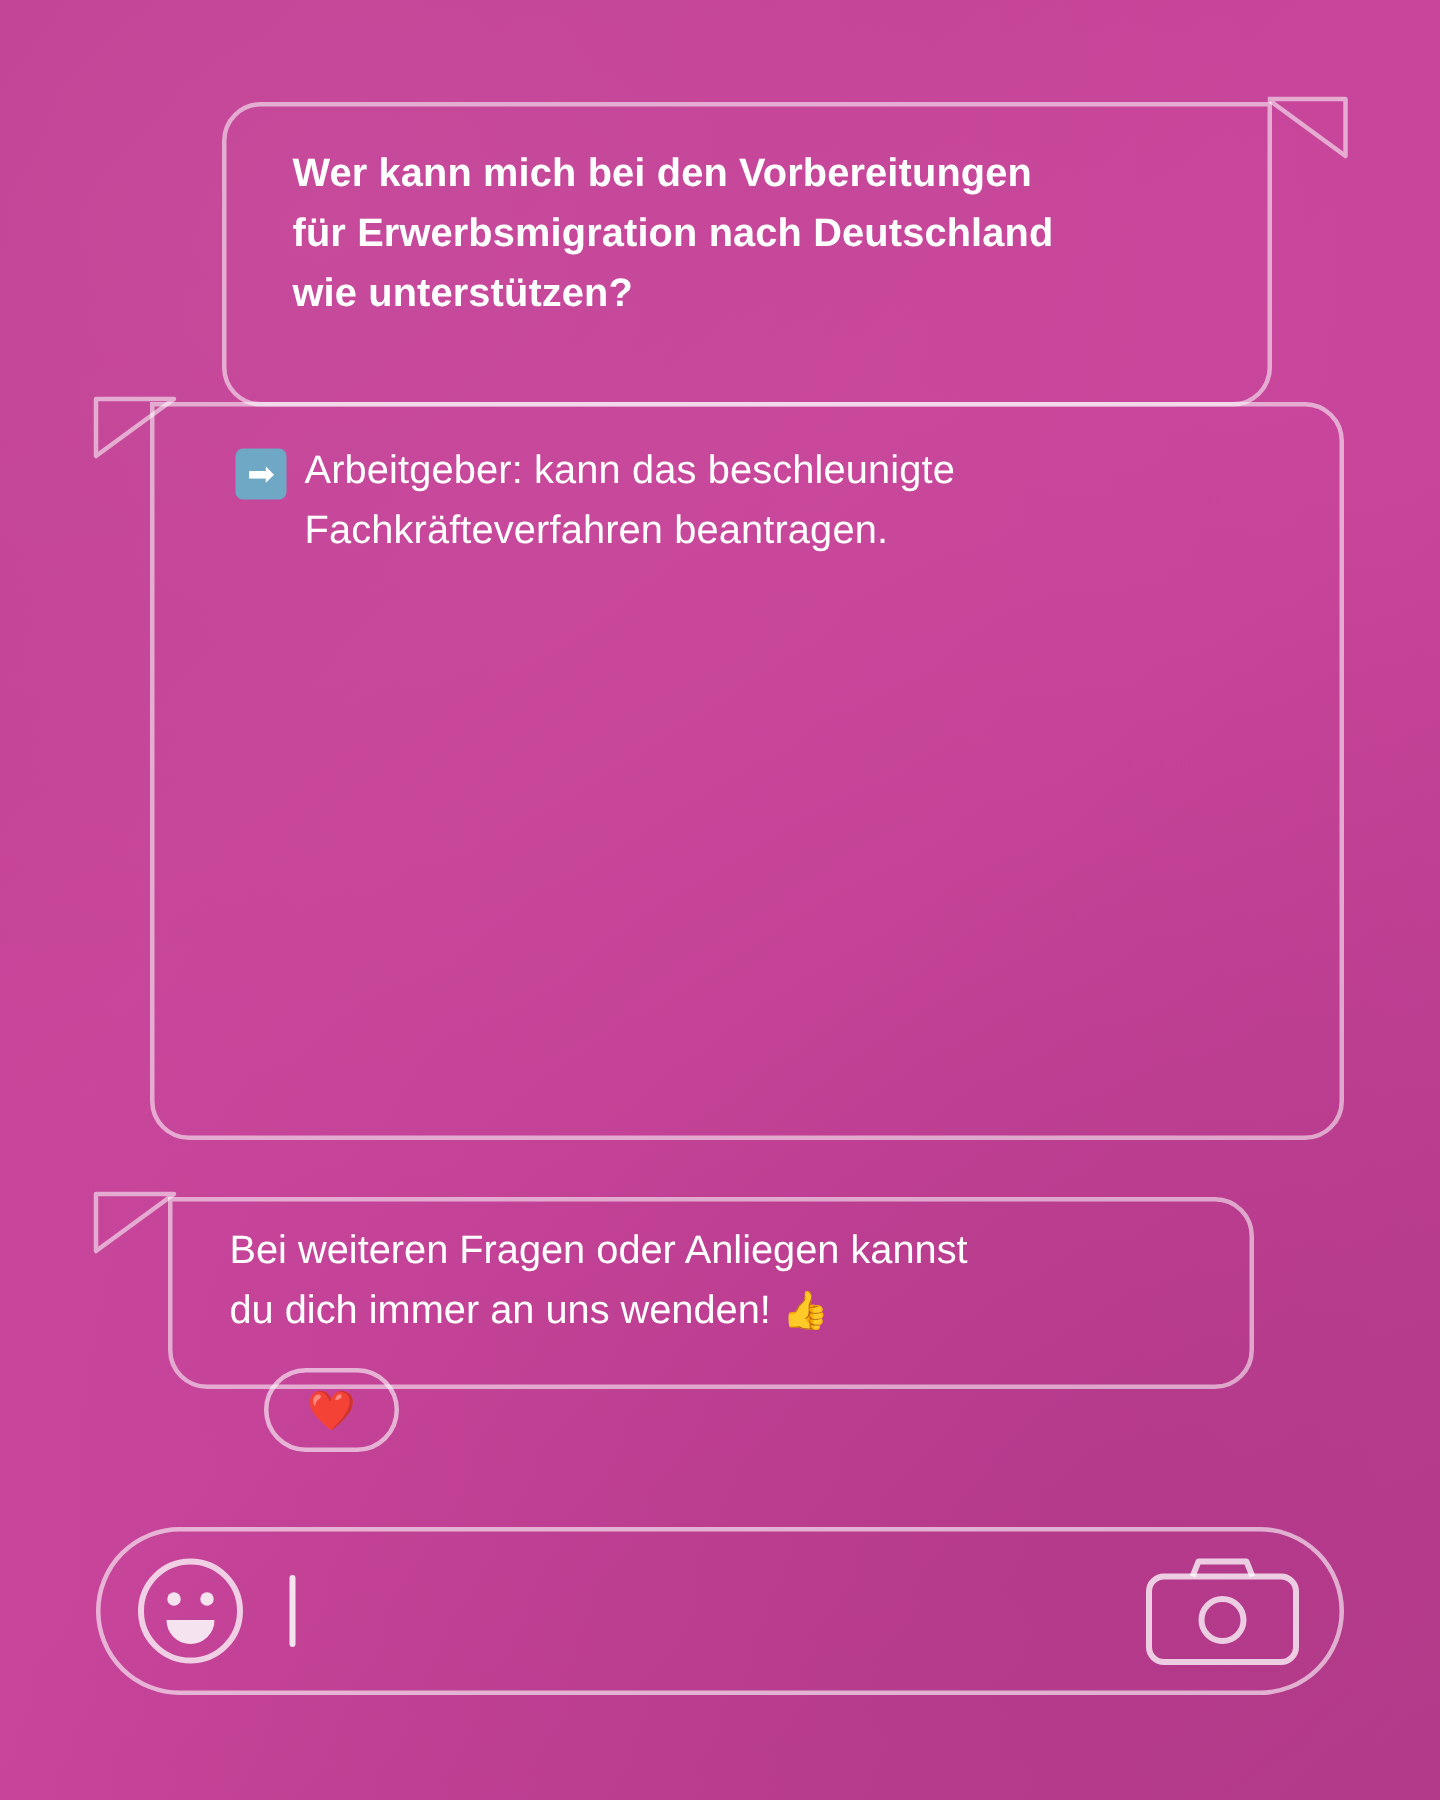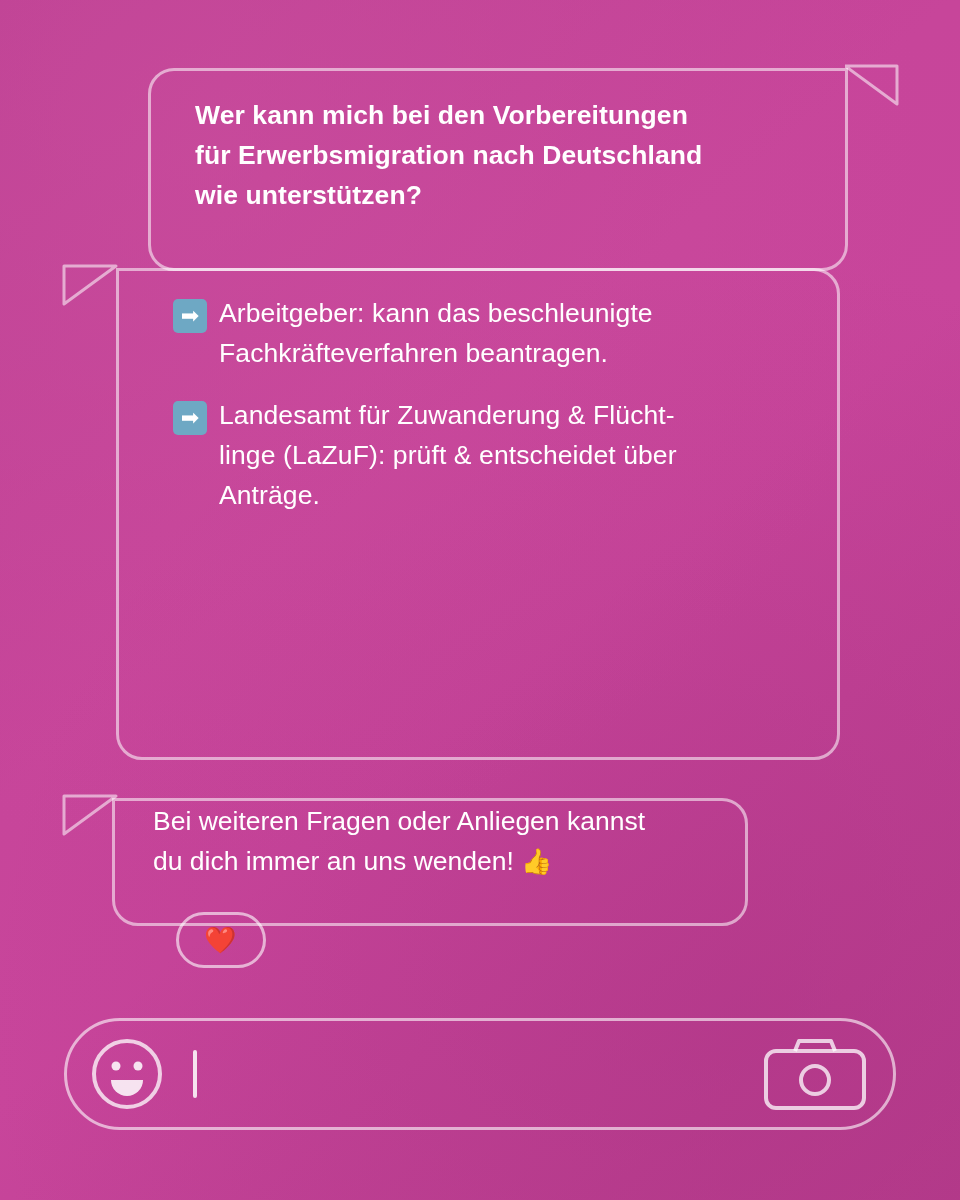--- a/index.html
+++ b/index.html
@@ -52,23 +52,23 @@
     left: 845px;
     top: 64px;
     width: 56px;
     height: 44px;
     overflow: hidden;
   }
   #tail-question svg { display: block; }
 
   
   #bubble-answer {
-    left: 116px;
+    left: 100px;
     top: 268px;
-    width: 724px;
+    width: 796px;
     height: 492px;
     border-top-left-radius: 0;
     padding: 22px 26px 0 26px;
   }
   #tail-answer {
     position: absolute;
     left: 62px;
     top: 264px;
     width: 56px;
     height: 44px;
@@ -103,24 +103,24 @@
     line-height: 40px;
     letter-spacing: 0.1px;
     white-space: pre-line;
     padding-right: 10px;
   }
 
   
   #bubble-closing {
     left: 112px;
     top: 798px;
-    width: 636px;
+    width: 724px;
     height: 128px;
     border-top-left-radius: 0;
-    padding: 0 28px 0 38px;
+    padding: 12px 28px 0 38px;
   }
   #tail-closing {
     position: absolute;
     left: 62px;
     top: 794px;
     width: 56px;
     height: 44px;
   }
   #bubble-closing .c-text {
     font-size: 26.5px;
@@ -214,26 +214,20 @@
   </div>
 
   <div class="bubble" id="bubble-answer">
 
     <div class="answer-item">
       <span class="arrow-emoji"></span>
       <span class="answer-text">Arbeitgeber: kann das beschleunigte
 Fachkräfteverfahren beantragen.</span>
     </div>
 
-    <div class="answer-item">
-      <span class="arrow-emoji"></span>
-      <span class="answer-text">Landesamt für Zuwanderung &amp; Flücht-
-linge (LaZuF): prüft &amp; entscheidet über
-Anträge.</span>
-    </div>
 
 
   </div>
 
   <div id="tail-closing">
     <svg width="56" height="44" viewBox="0 0 56 44">
       <path d="M54 2 L2 40 L2 2 Z" fill="none" stroke="rgba(255,255,255,0.55)" stroke-width="3" stroke-linejoin="round"></path>
     </svg>
   </div>
 

